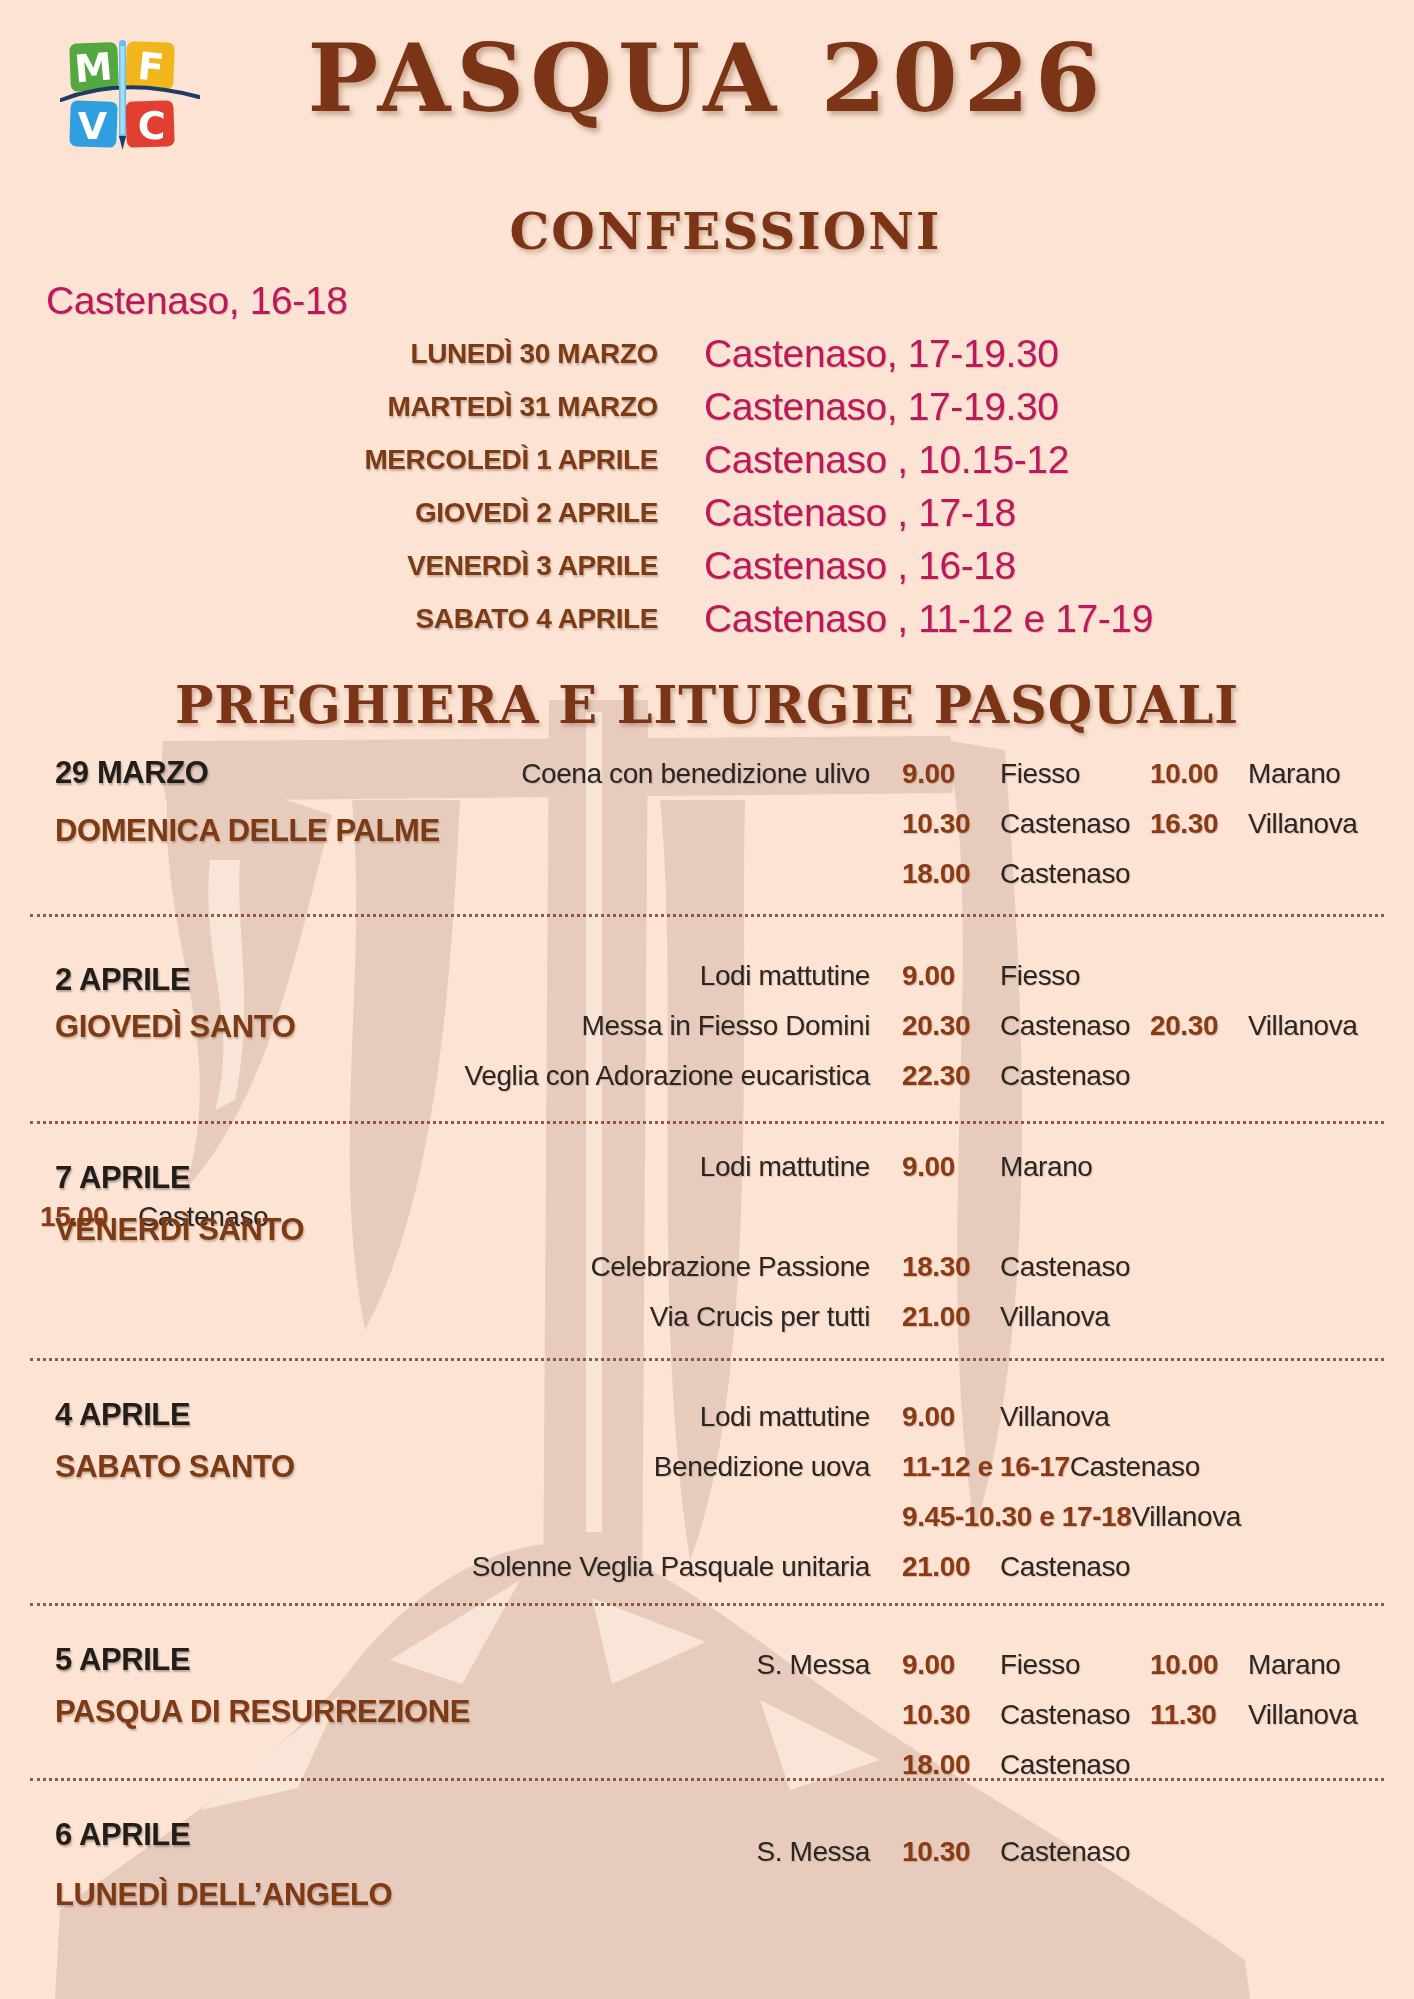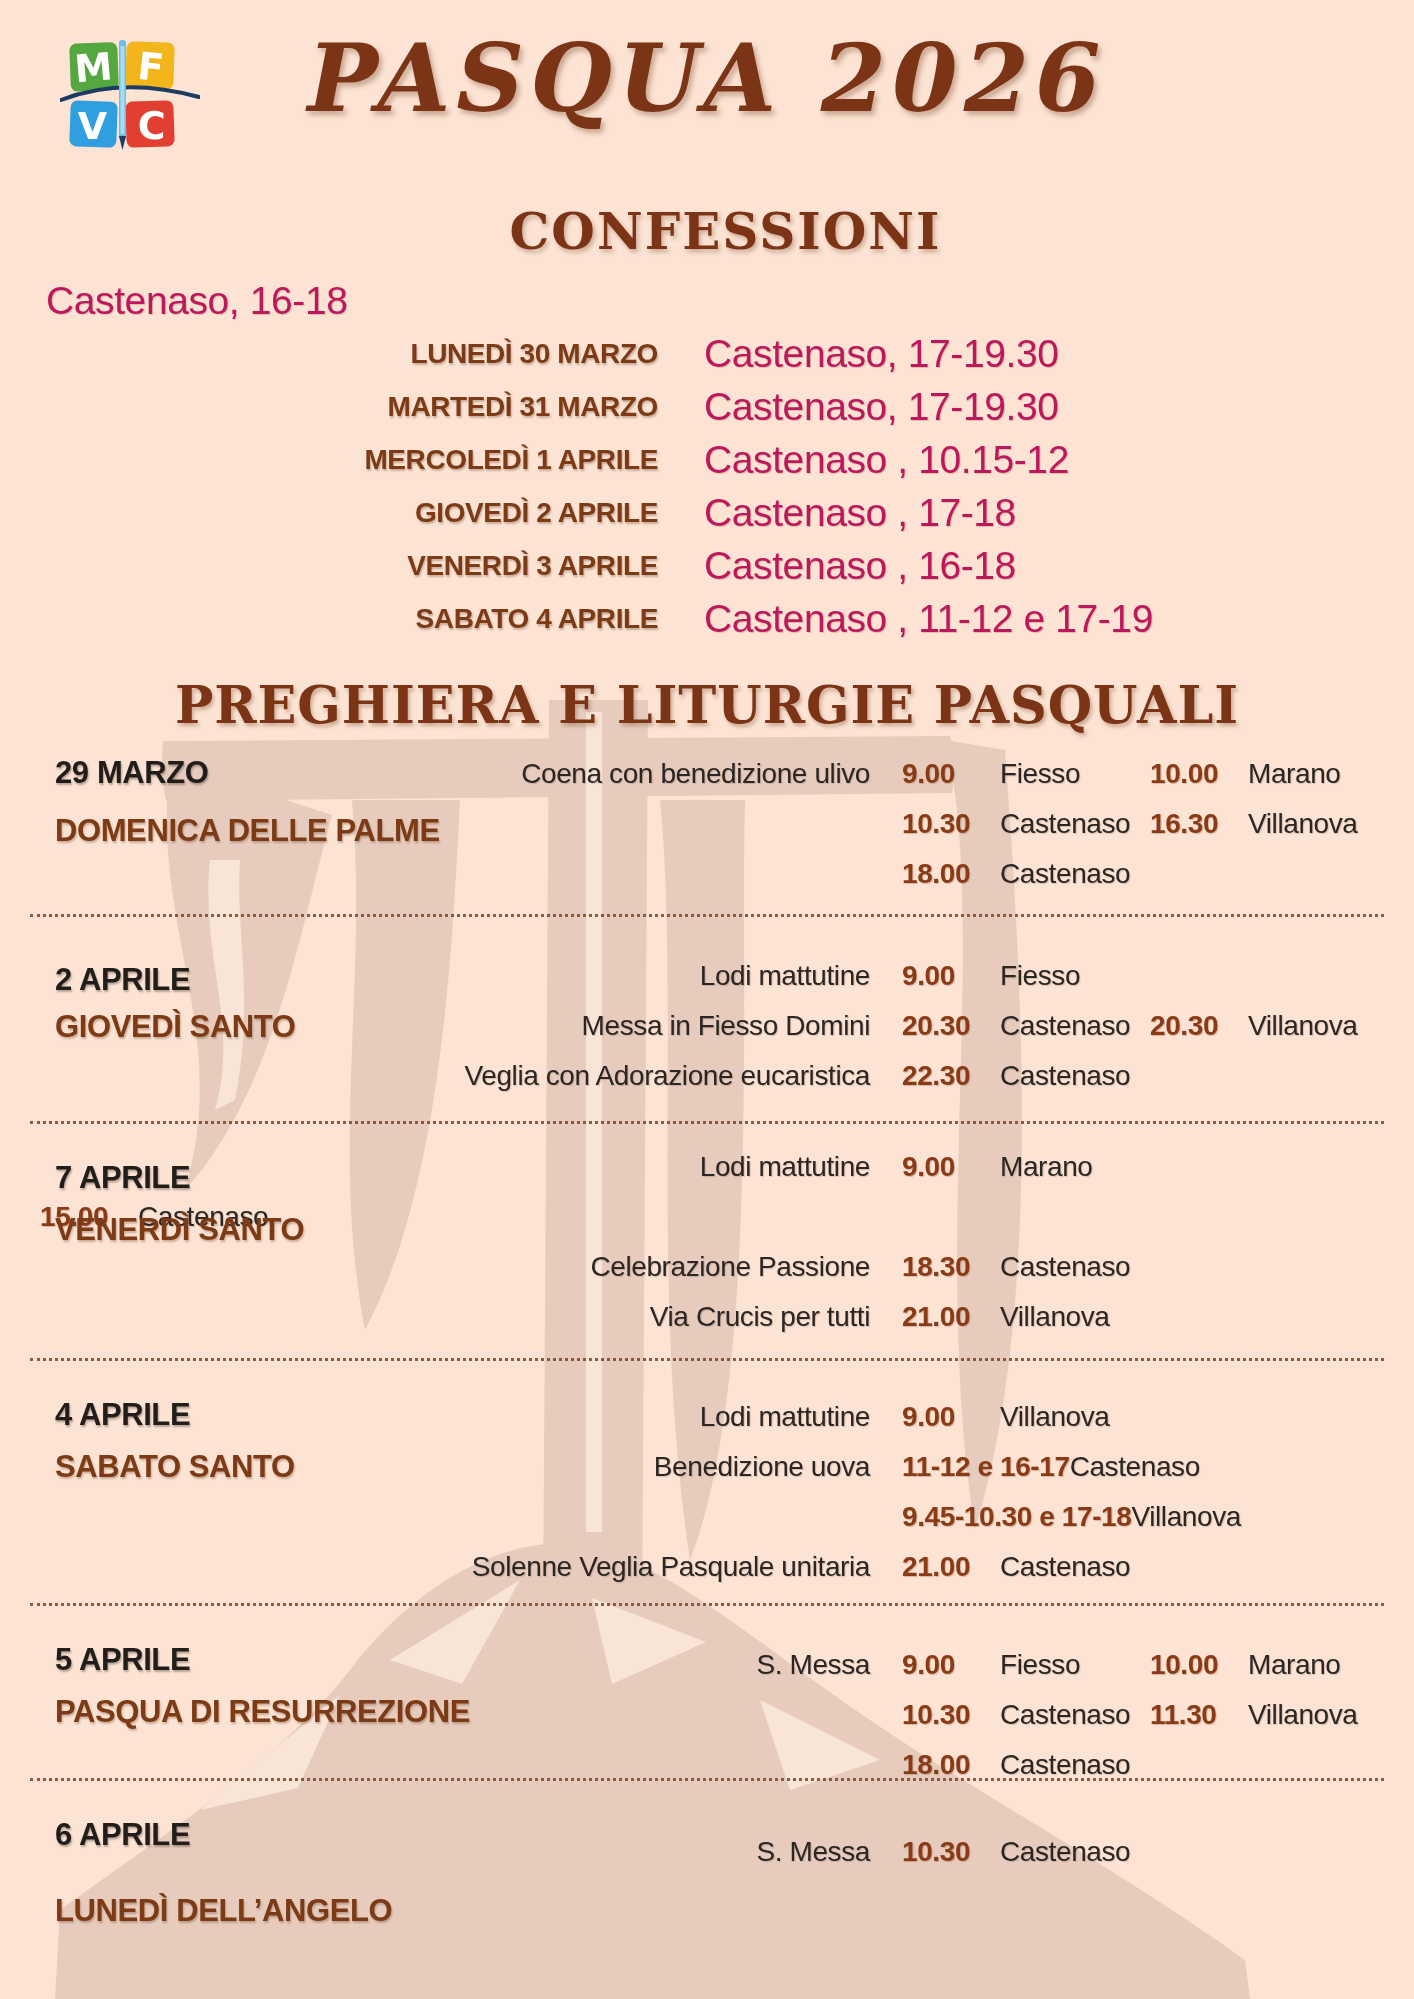--- a/index.html
+++ b/index.html
@@ -10,21 +10,21 @@
   }
   .wm{position:absolute; left:0; top:0; width:1414px; height:1999px; z-index:0;}
   .content{position:relative; z-index:1;}
 
   
   .logo{position:absolute; left:60px; top:38px; width:140px; height:115px;}
   .hdr{text-align:center; padding-top:26px;}
   h1.title{
     margin:0; font-family:"DejaVu Serif", serif; font-weight:600;
     font-size:94px; line-height:104px; letter-spacing:6px;
-    color:#7b3415; text-shadow:3px 4px 5px rgba(124,77,50,.40);font-style:italic;
+    color:#7b3415; text-shadow:3px 4px 5px rgba(124,77,50,.40);
   }
   h2.conf-head{
     margin:74px 0 0 0; font-family:"DejaVu Serif", serif; font-weight:600;
     font-size:50px; line-height:56px; letter-spacing:2px;
     color:#7b3415; text-shadow:2px 3px 4px rgba(124,77,50,.38);padding-left:37px;
   }
   h2.lit-head{
     margin:28px 0 0 0; text-align:center;
     font-family:"DejaVu Serif", serif; font-weight:600;
     font-size:52px; line-height:64px; letter-spacing:1px;
@@ -59,21 +59,21 @@
     font-weight:bold; font-size:31px; letter-spacing:-.4px;
     color:#211d1b; text-shadow:1px 2px 2px rgba(60,40,30,.35);
   }
   .l-day{
     position:absolute; top:88px; white-space:nowrap;
     font-weight:bold; font-size:31px; letter-spacing:-.4px;
     color:#7c3a15; text-shadow:1px 2px 2px rgba(90,50,30,.30);
   }
   .s1 .l-date{top:16px}.s1 .l-day{top:74px}
   .s2 .l-date{top:45px}.s2 .l-day{top:92px}
-  .s6 .l-day{top:112px}
+  .s6 .l-day{top:96px}
   .events{margin-left:40px;}
   .s1 .events{padding-top:10px}.s2 .events{padding-top:34px}.s3 .events{padding-top:18px}
   .s4 .events{padding-top:31px}.s5 .events{padding-top:34px}.s6 .events{padding-top:46px}
   .ev{display:flex; align-items:center; height:50px;}
   .desc{
     flex:0 0 830px; text-align:right; margin-right:32px;
     font-size:28px; letter-spacing:-.4px; color:#2b2624;
     text-shadow:1px 1px 1px rgba(80,60,50,.22);
   }
   .t{

